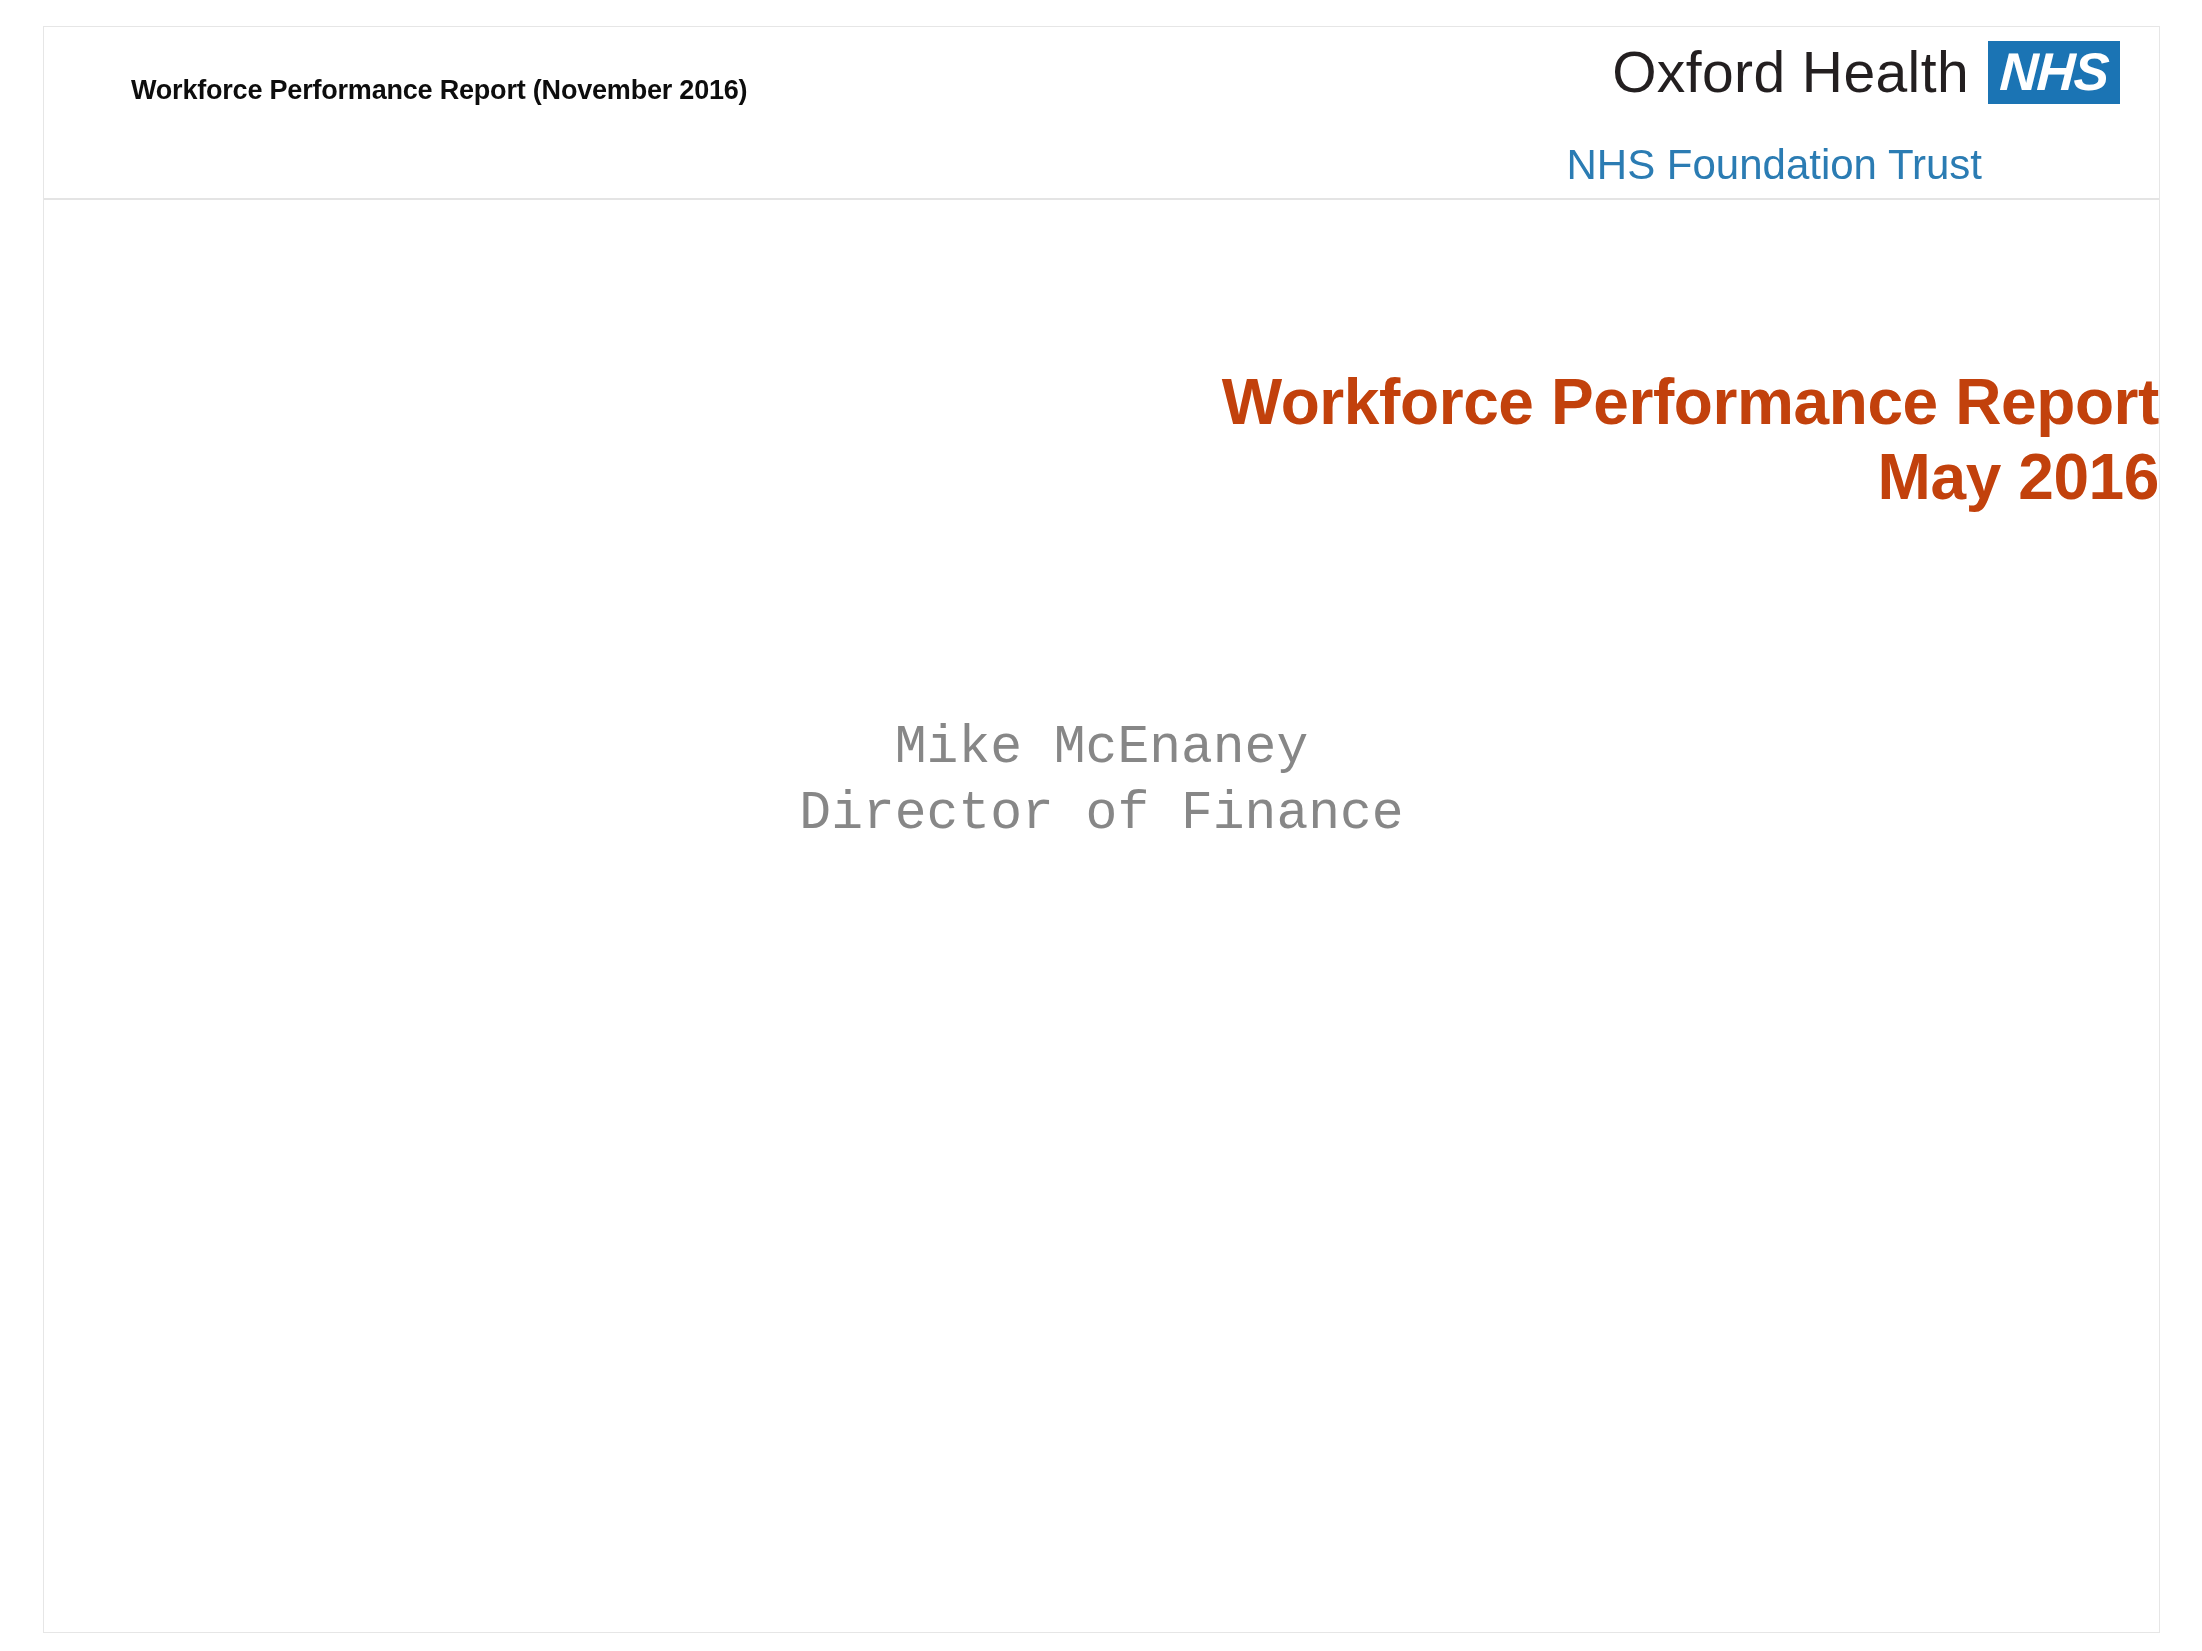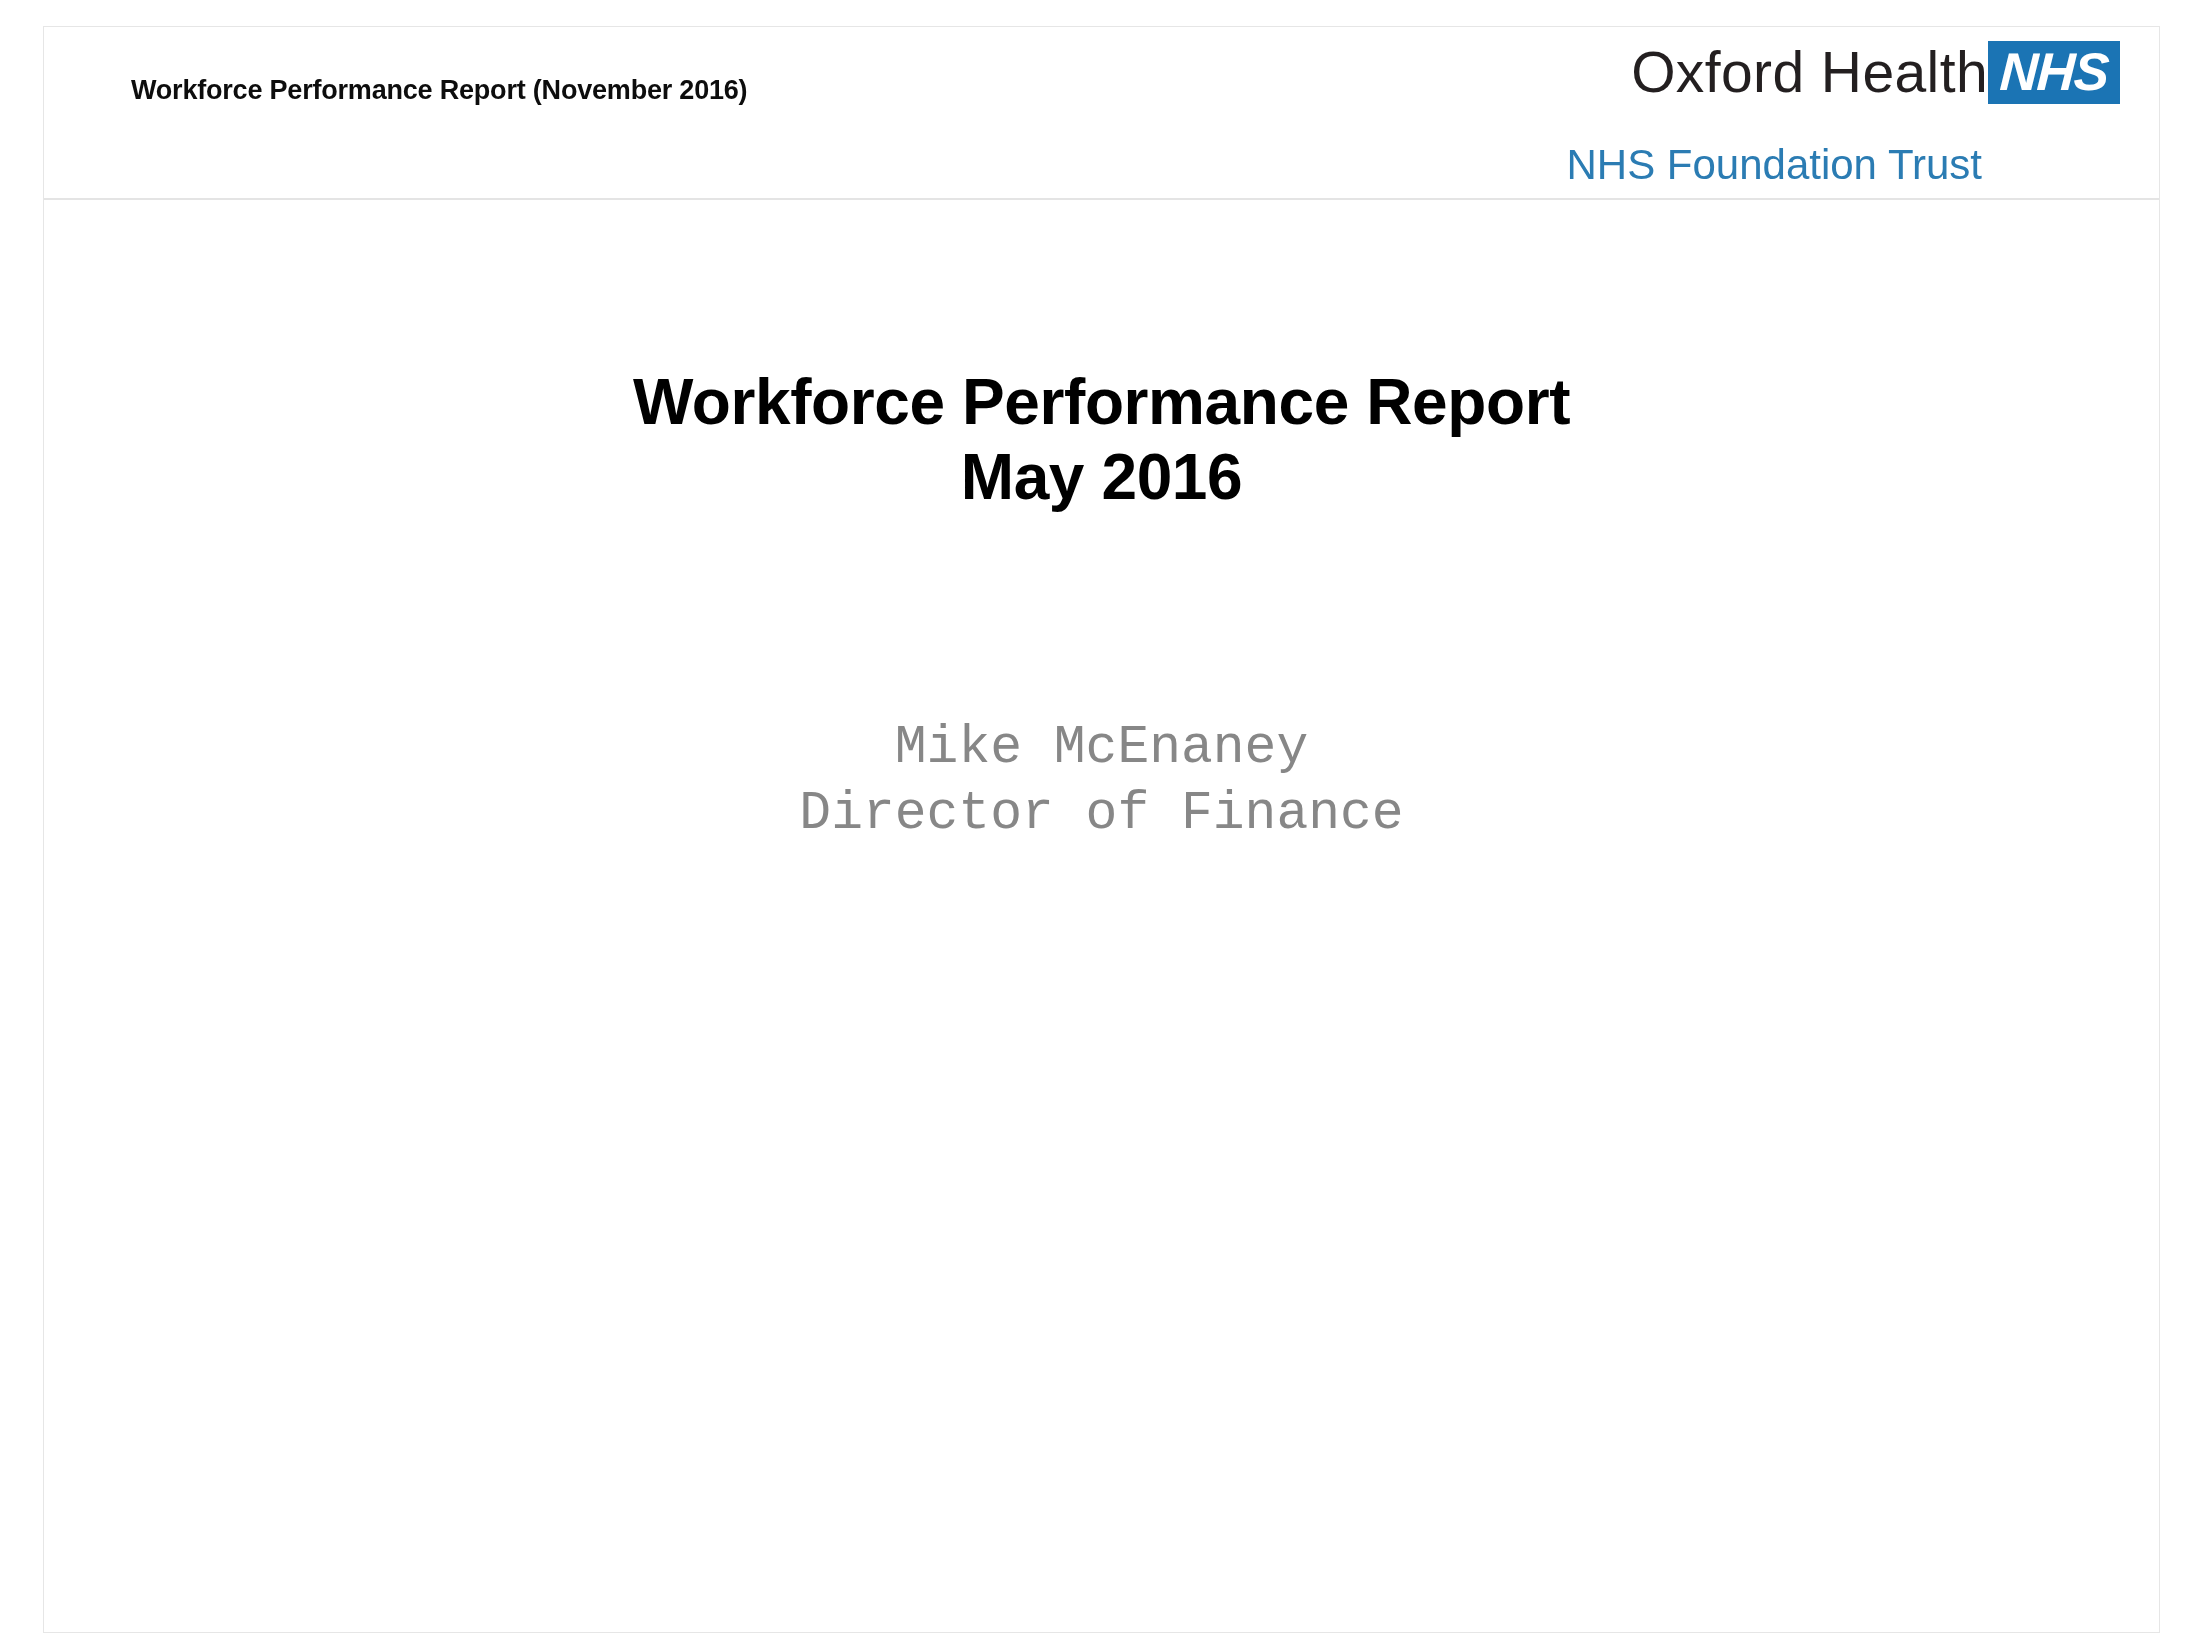--- a/index.html
+++ b/index.html
@@ -69,20 +69,21 @@
     width: 654px;
     height: 146px;
   }
   #logo-top-row {
     position: absolute;
     right: 0;
     top: 0;
     display: flex;
     align-items: center;
     justify-content: flex-end;
+    gap: 19px;
   }
   #oxford-health-wordmark {
     font-family: "Liberation Sans", sans-serif;
     font-weight: 400;
     font-size: 57px;
     color: #231f20;
     letter-spacing: 0.4px;
     white-space: nowrap;
     line-height: 1;
   }
@@ -128,26 +129,27 @@
     position: absolute;
     left: 0;
     right: 0;
     top: 165px;
     text-align: center;
   }
   .main-title-line {
     font-family: "Liberation Sans", sans-serif;
     font-weight: bold;
     font-size: 64px;
-    color: #000000;
+    color: #c2410c;
     line-height: 1.17;
     letter-spacing: -0.4px;
     margin: 0;
     padding: 0;
     white-space: nowrap;
+    text-align: right;
   }
 
   #author-block {
     position: absolute;
     left: 0;
     right: 0;
     top: 515px;
     text-align: center;
   }
   .author-line {

